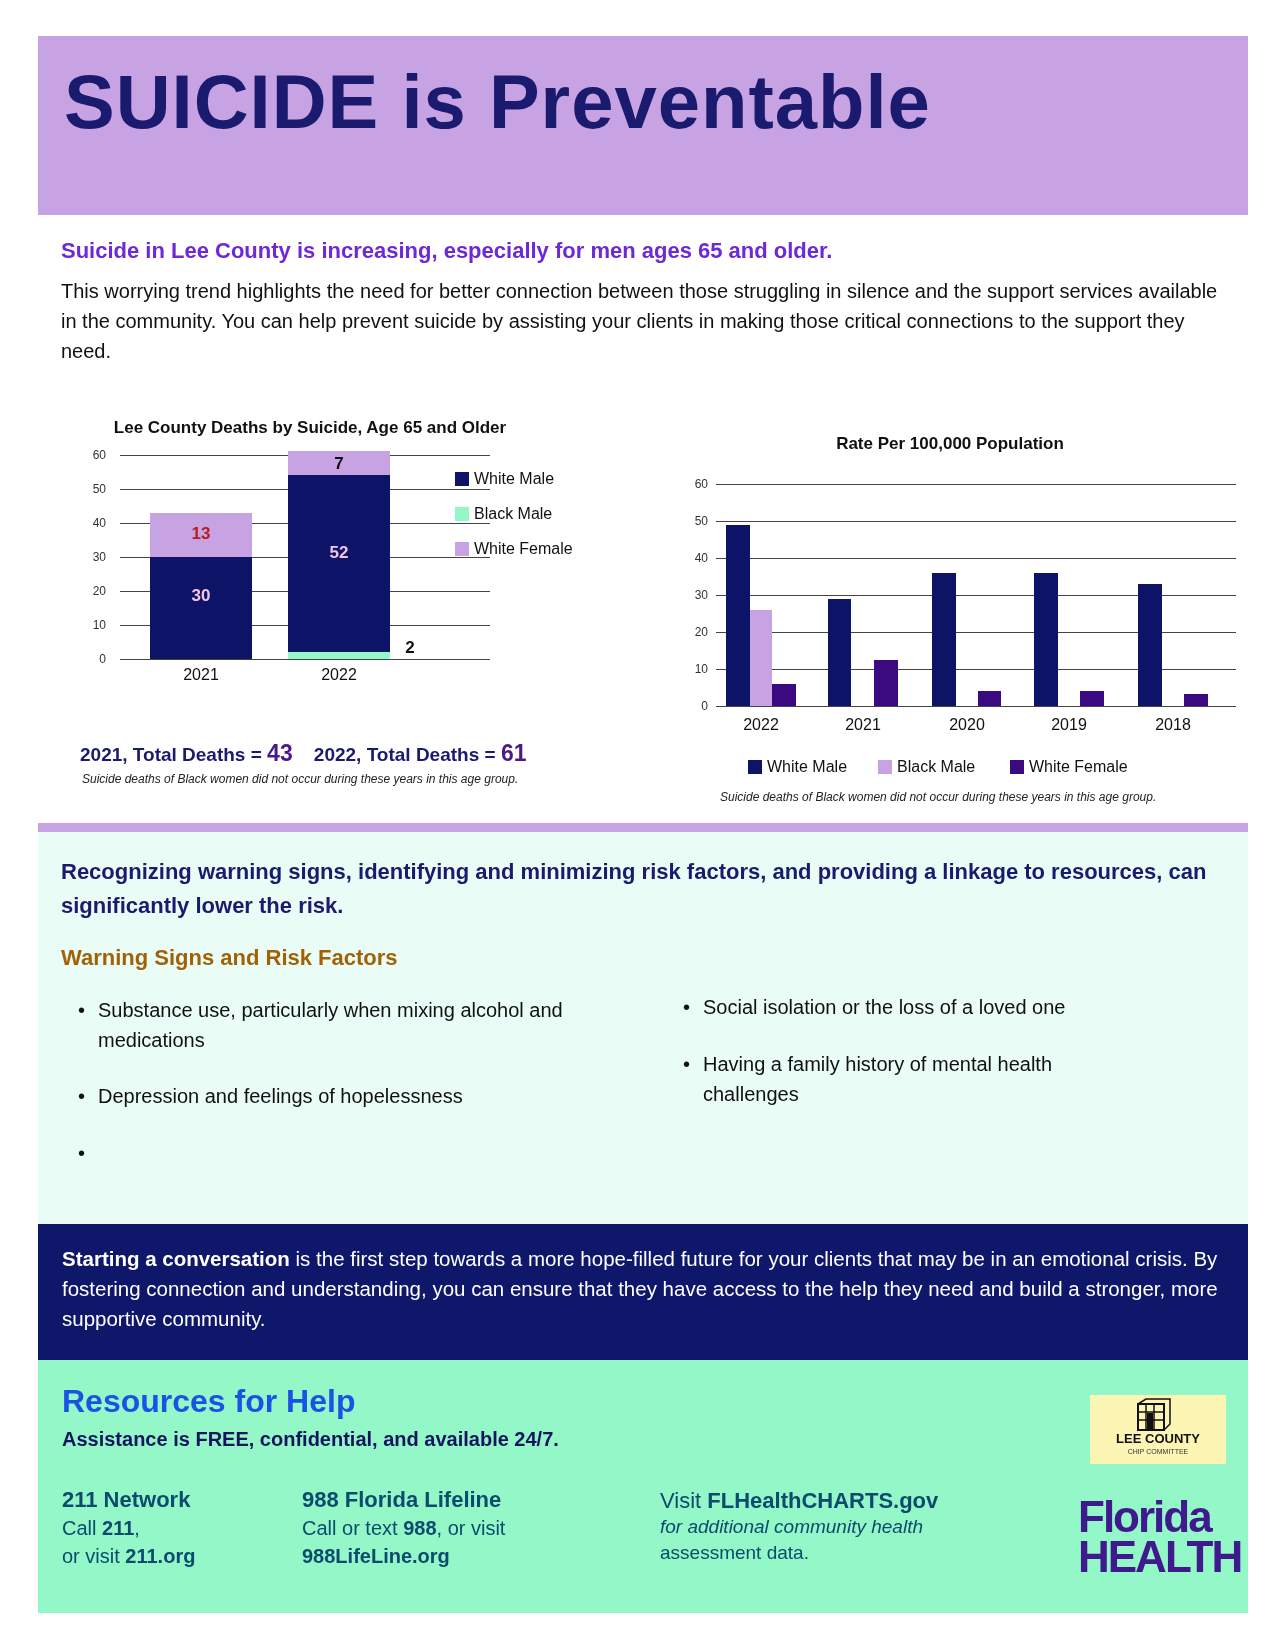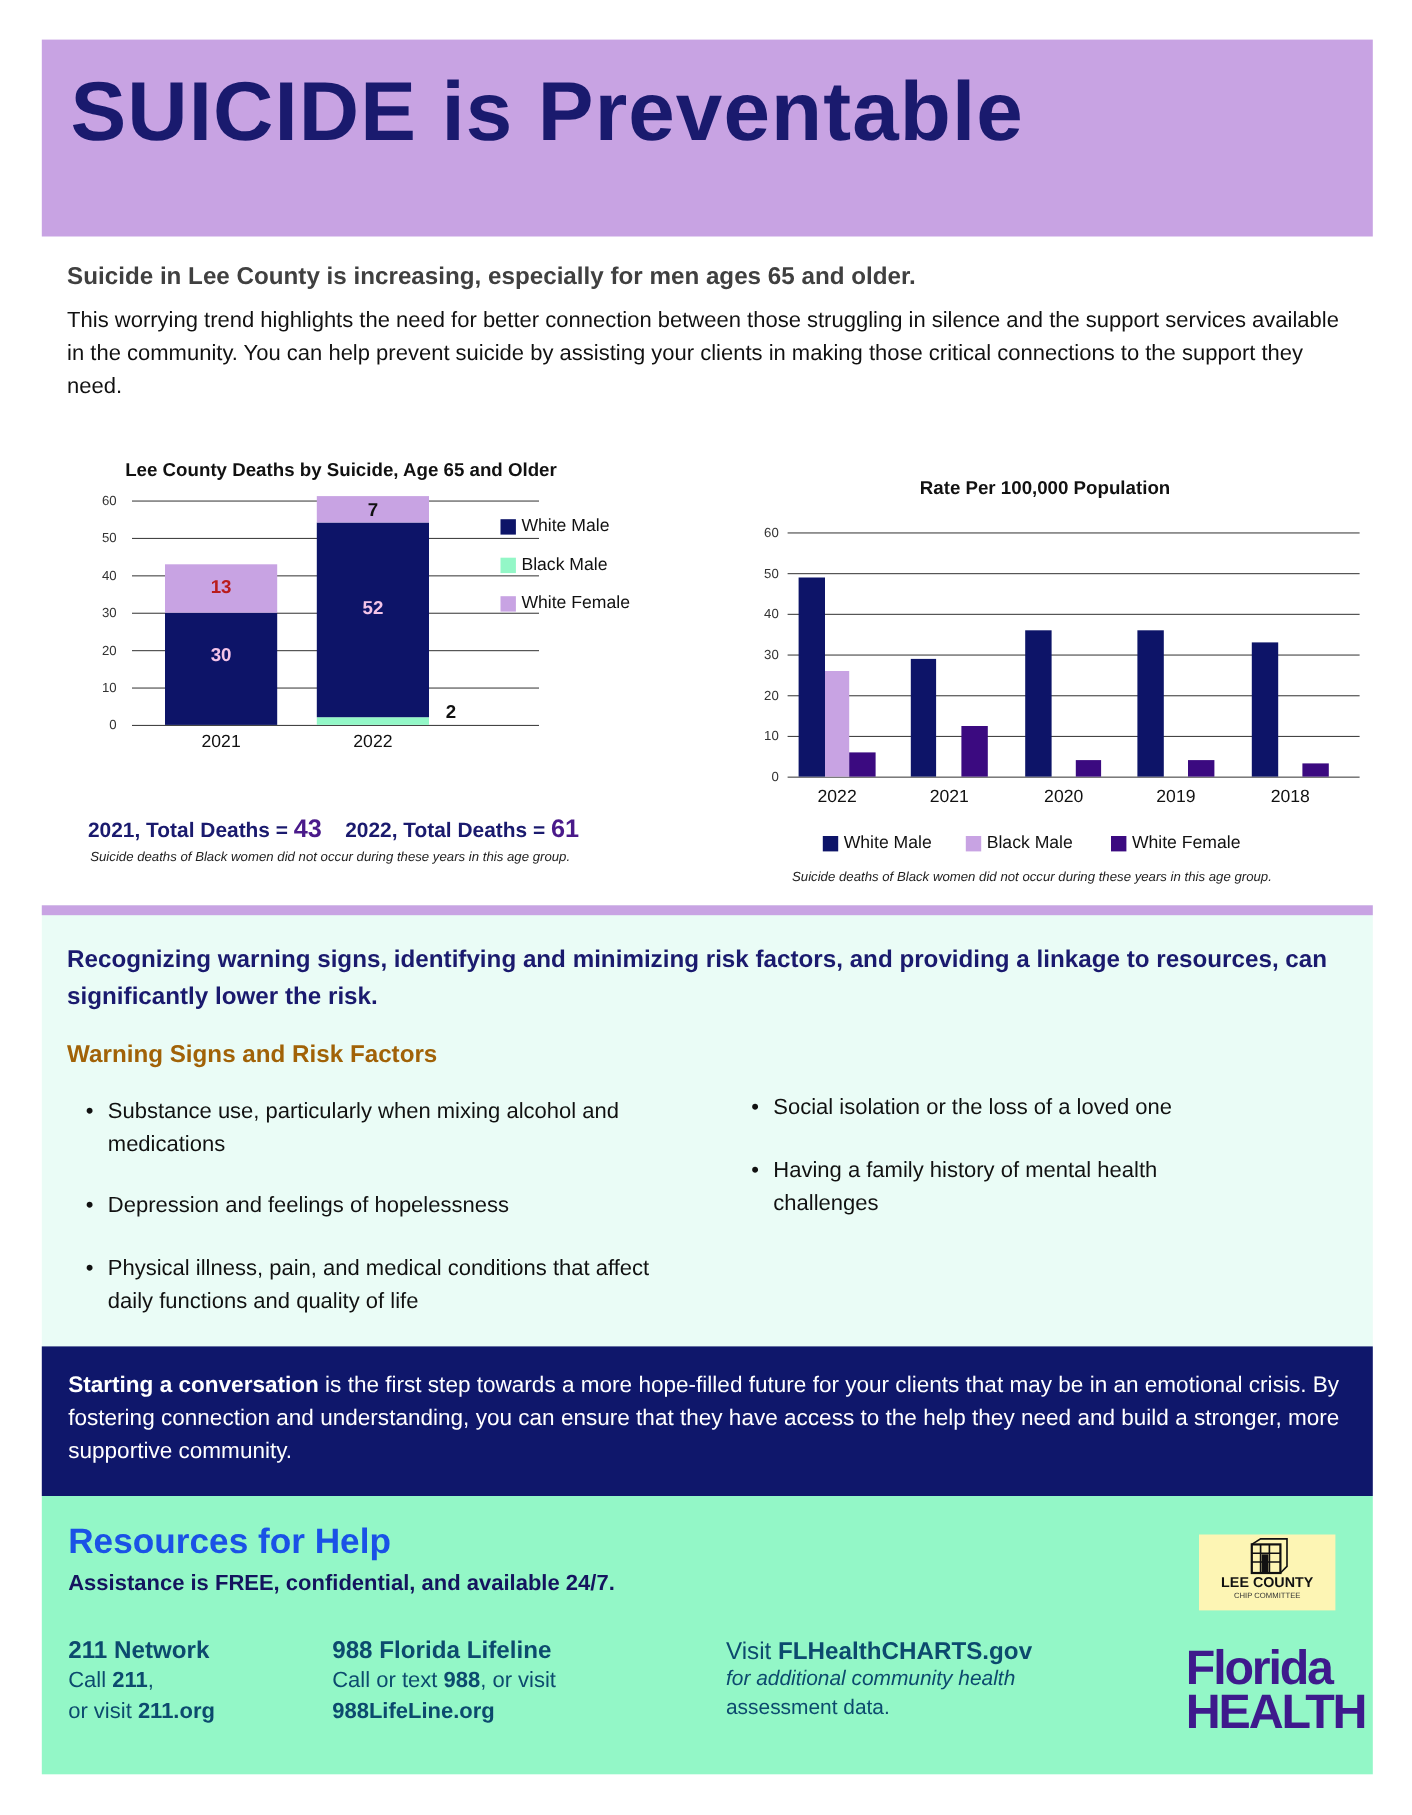--- a/index.html
+++ b/index.html
@@ -1,21 +1,21 @@
 <!DOCTYPE html>
 <html><head>
 <meta charset="utf-8">
 <style>
   html,body{margin:0;padding:0;background:#fff;}
   body{width:1284px;height:1650px;position:relative;font-family:"Liberation Sans",sans-serif;color:#111;overflow:hidden;}
   .abs{position:absolute;}
   #hdr{left:38px;top:36px;width:1210px;height:179px;background:#c8a3e3;}
   #hdr .t1{position:absolute;left:26px;top:22px;font-size:76px;font-weight:bold;color:#1a1a6e;letter-spacing:1px;white-space:nowrap;}
   #hdr .t2{position:absolute;left:26px;top:112px;font-size:46px;color:#4a1a8a;white-space:nowrap;letter-spacing:0.5px;}
-  .lead{left:61px;top:238px;font-size:22px;font-weight:bold;color:#404040;white-space:nowrap;text-align:center;}
+  .lead{left:61px;top:238px;font-size:22px;font-weight:bold;color:#6d28d9;white-space:nowrap;text-align:center;}
   .intro{left:61px;top:276px;width:1170px;font-size:20px;line-height:30px;color:#111;}
   .ctitle{font-size:17px;font-weight:bold;color:#111;text-align:center;line-height:24px;}
   .axis{font-size:12px;color:#333;text-align:right;width:28px;}
   .gl{height:1px;background:#444;}
   .bar{position:absolute;}
   .barlbl{position:absolute;font-size:17px;font-weight:bold;text-align:center;}
   .xl{position:absolute;font-size:16px;color:#111;text-align:center;}
   .leg{position:absolute;font-size:16px;color:#111;white-space:nowrap;display:flex;align-items:center;}
   .sw{display:inline-block;width:14px;height:14px;margin-right:5px;}
   .totals{left:80px;top:740px;font-size:19px;font-weight:bold;color:#1a1a6e;white-space:nowrap;}
@@ -27,21 +27,21 @@
   .bul{font-size:20px;line-height:30px;color:#111;}
   .bul .dot{position:absolute;left:-20px;top:0;}
   #dark{left:38px;top:1224px;width:1210px;height:136px;background:#0f176b;}
   #dark p{position:absolute;left:24px;top:20px;width:1170px;margin:0;font-size:20.5px;line-height:30px;color:#fff;}
   #dark b{font-weight:bold;}
   #green{left:38px;top:1360px;width:1210px;height:253px;background:#93f7c7;}
   .rtitle{left:62px;top:1383px;font-size:32px;font-weight:bold;color:#1a52e6;}
   .rsub{left:62px;top:1428px;font-size:20px;font-weight:bold;color:#14145e;}
   .rcol{font-size:20px;line-height:28px;color:#0c4a6e;white-space:nowrap;}
   .rcol .h{font-weight:bold;font-size:22px;}
-  .lclogo{left:1090px;top:1395px;width:124px;height:69px;background:#fdf5b4;text-align:center;}
+  .lclogo{left:1090px;top:1395px;width:124px;height:69px;background:#fdf5b4;text-align:center;padding-left:12px;}
   .lclogo .n{position:absolute;left:0;right:0;top:36px;font-size:13px;font-weight:bold;color:#111;}
   .lclogo .c{position:absolute;left:0;right:0;top:53px;font-size:7px;color:#333;}
   .flogo{left:1078px;top:1497px;font-weight:bold;color:#3e1a8c;line-height:40px;font-size:44px;letter-spacing:-2px;}
 </style>
 </head>
 <body>
 
 <div id="hdr" class="abs">
   <div class="t1">SUICIDE is Preventable</div>
 </div>
@@ -152,21 +152,21 @@
     </div>
   <div class="abs note" style="left:60px;top:390px;">Suicide deaths of Black women did not occur during these years in this age group.</div>
 </div>
 
 <div id="mid" class="abs"></div>
 <div class="abs mlead">Recognizing warning signs, identifying and minimizing risk factors, and providing a linkage to resources, can significantly lower the risk.</div>
 <div class="abs wtitle">Warning Signs and Risk Factors</div>
 
 <div class="abs bul" style="left:98px;top:995px;width:500px;"><span class="dot">•</span><span>Substance use, particularly when mixing alcohol and medications</span></div>
 <div class="abs bul" style="left:98px;top:1081px;width:500px;"><span class="dot">•</span><span>Depression and feelings of hopelessness</span></div>
-<div class="abs bul" style="left:98px;top:1138px;width:500px;"><span class="dot">•</span><span>Physical illness, pain, and medical conditions that affect daily functions and quality of life</span></div>
+<div class="abs bul" style="left:98px;top:1138px;width:500px;"><span class="dot">•</span></div>
 <div class="abs bul" style="left:703px;top:992px;width:440px;"><span class="dot">•</span><span>Social isolation or the loss of a loved one</span></div>
 <div class="abs bul" style="left:703px;top:1049px;width:420px;"><span class="dot">•</span><span>Having a family history of mental health challenges</span></div>
 
 <div id="dark" class="abs">
   <p><b>Starting a conversation</b><span> is the first step towards a more hope-filled future for your clients that may be in an emotional crisis. By fostering connection and understanding, you can ensure that they have access to the help they need and build a stronger, more supportive community.</span></p>
 </div>
 
 <div id="green" class="abs"></div>
 <div class="abs rtitle">Resources for Help</div>
 <div class="abs rsub">Assistance is FREE, confidential, and available 24/7.</div>

